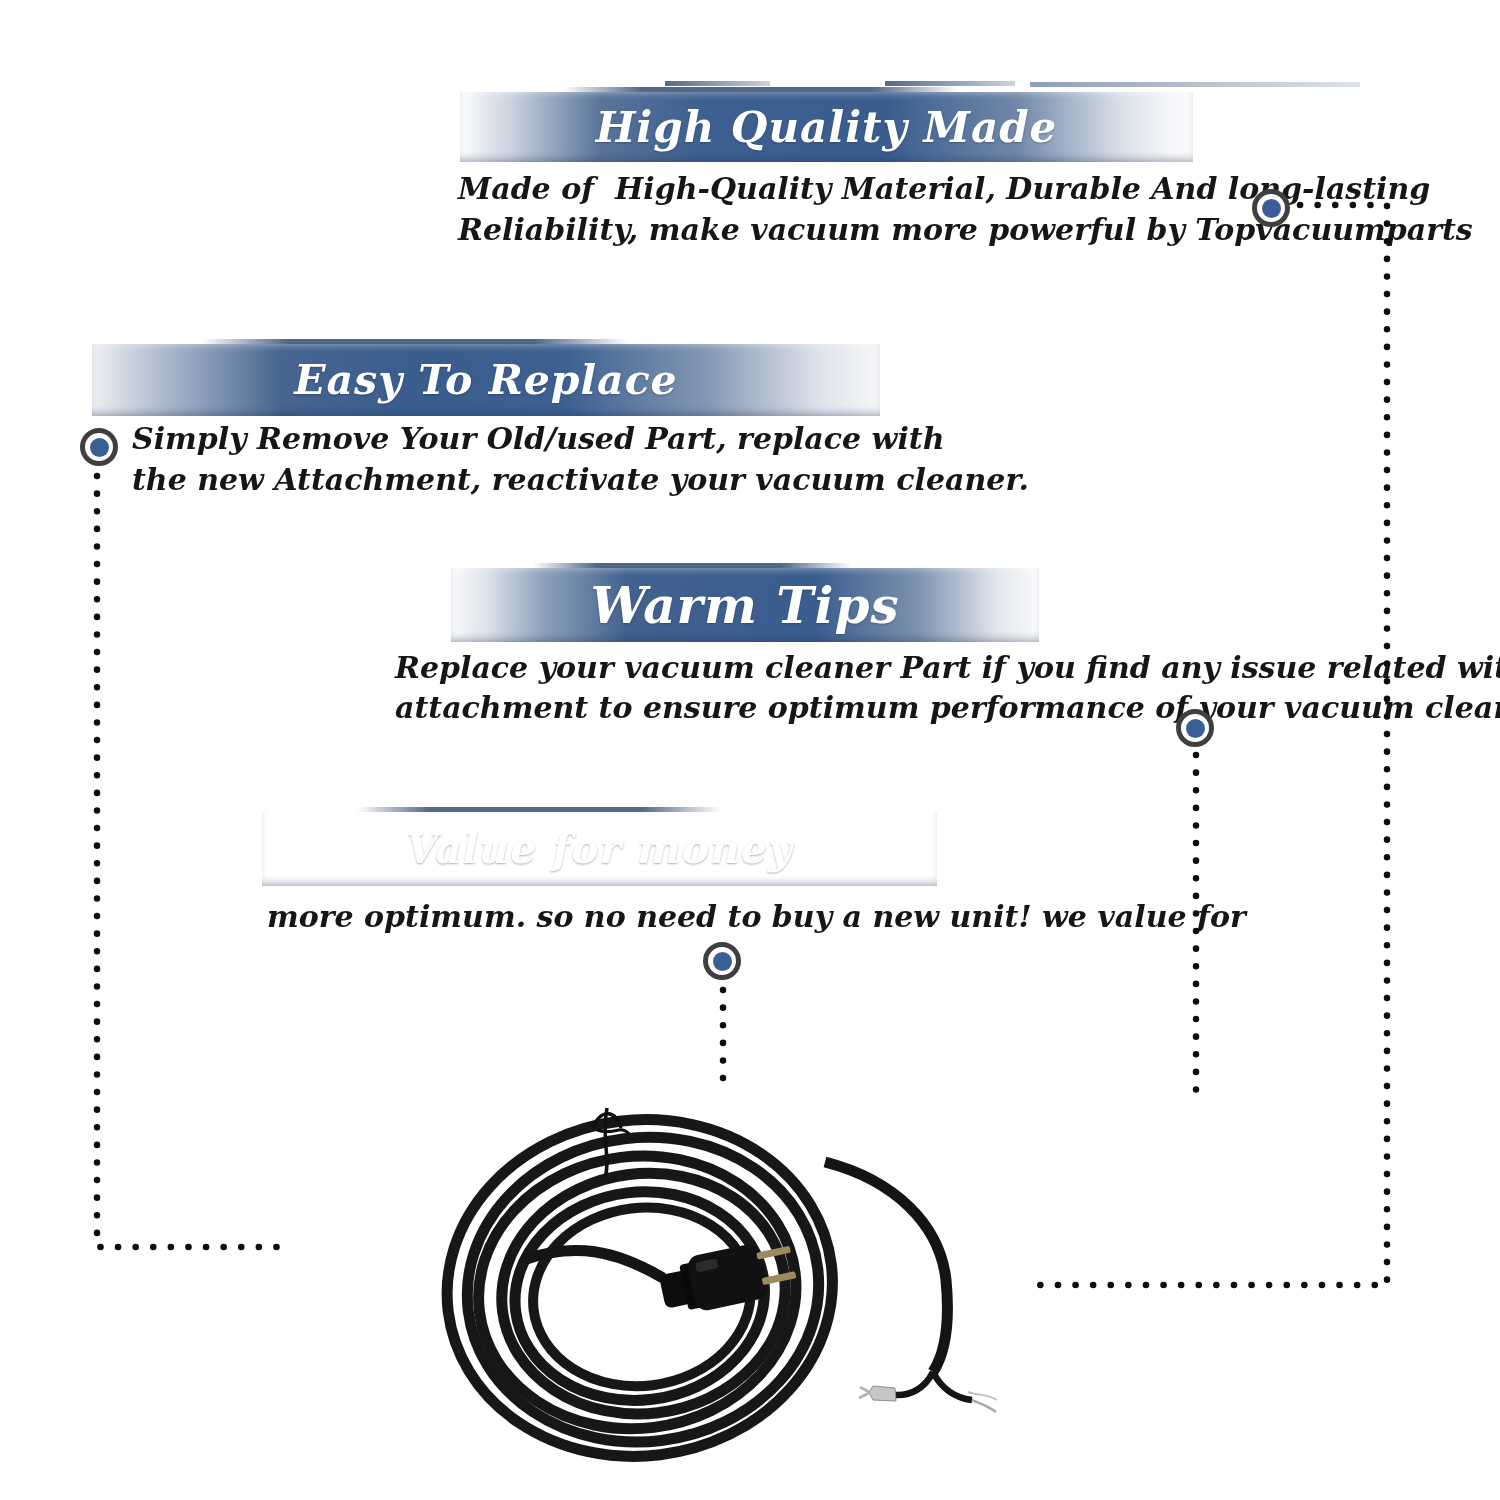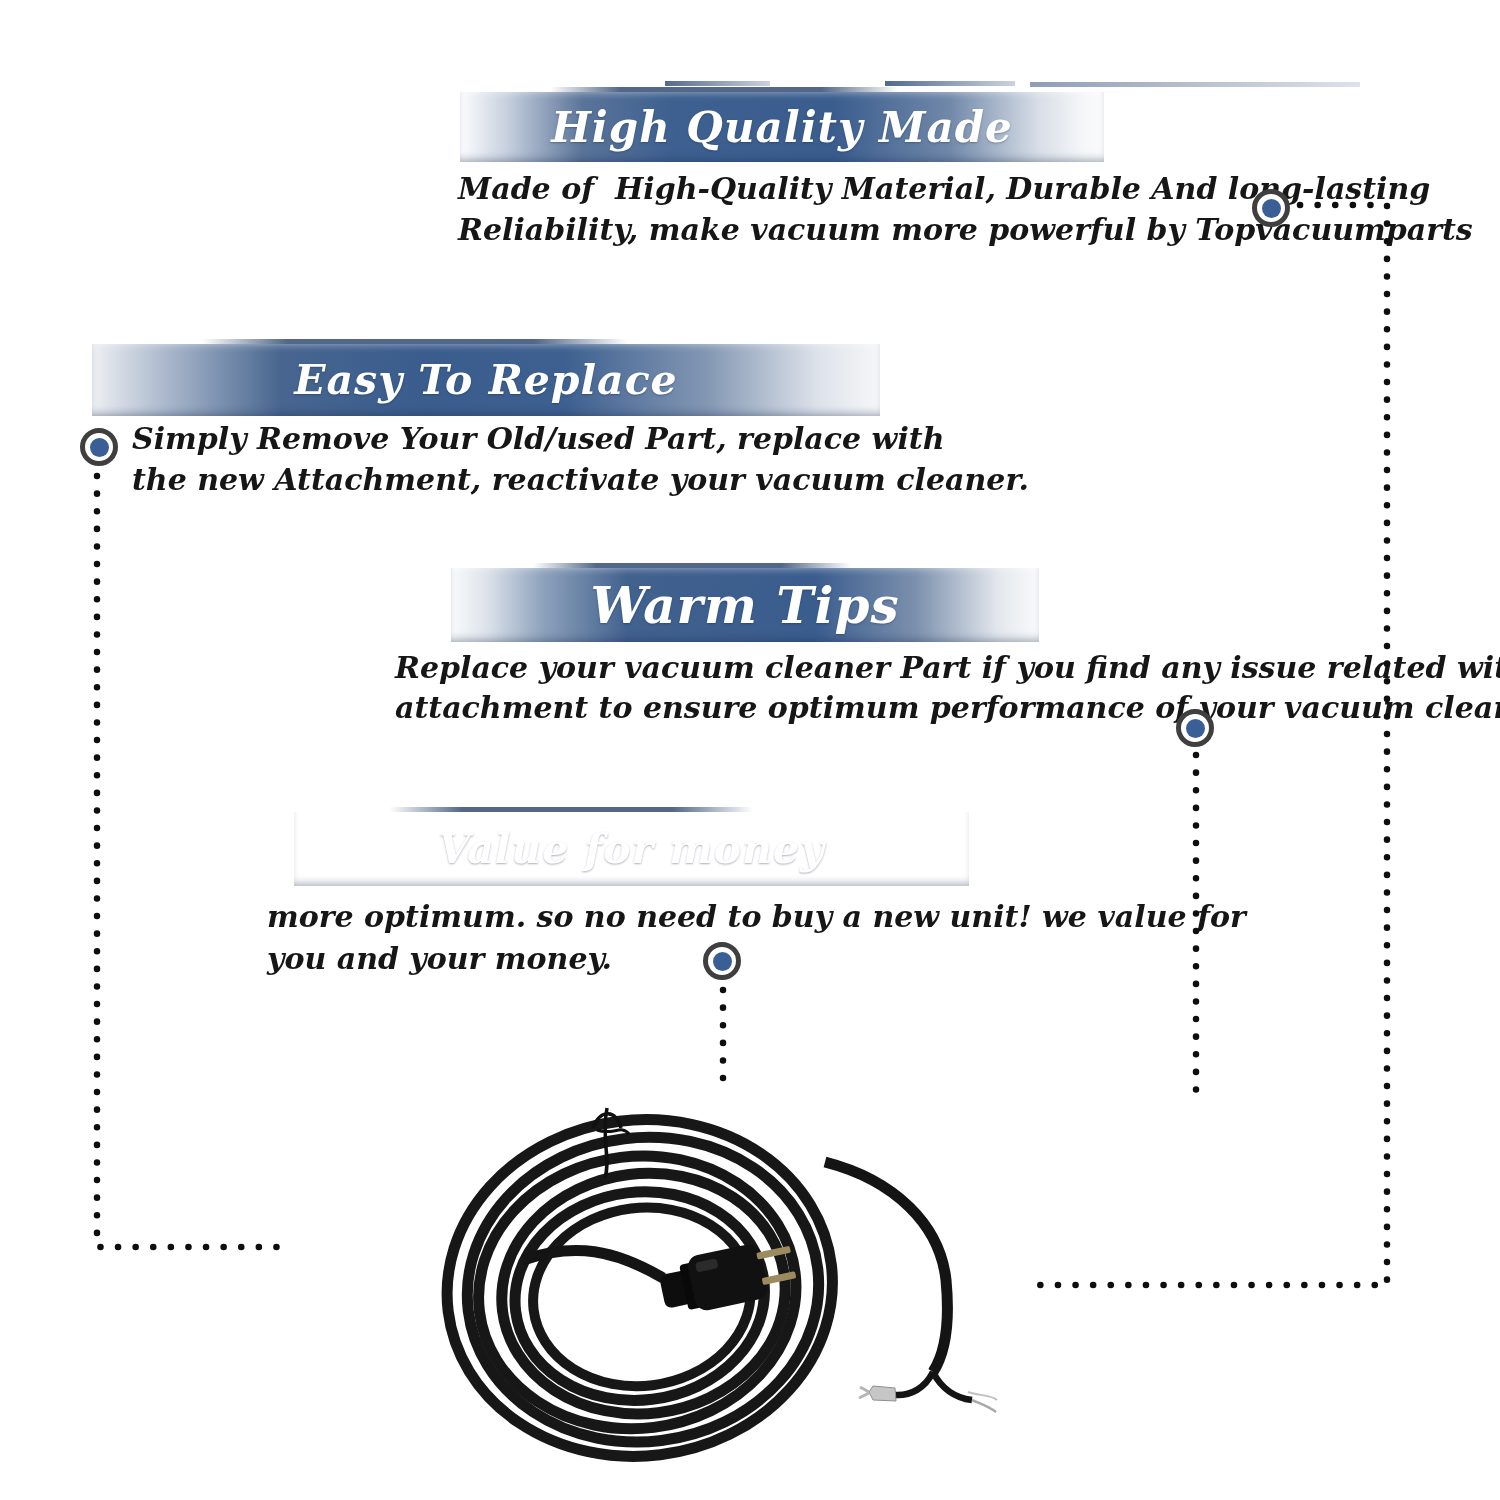--- a/index.html
+++ b/index.html
@@ -14,31 +14,31 @@
     box-shadow: inset 0 -6px 9px -4px rgba(25,45,80,.40), inset 0 5px 8px -5px rgba(255,255,255,.55);
   }
   .banner::before{
     content:"";position:absolute;top:-5px;height:5px;left:14%;right:32%;
     background:linear-gradient(90deg, rgba(40,66,106,0) 0%, rgba(40,66,106,.8) 20%, rgba(40,66,106,.8) 78%, rgba(40,66,106,0) 100%);
   }
   .banner .title{
     color:#ffffff;font-weight:700;font-style:italic;letter-spacing:1px;white-space:pre;
     text-shadow:0 1px 2px rgba(20,35,60,.35);
   }
-  .b1{left:460px;top:92px;width:644px;
+  .b1{left:460px;top:92px;width:733px;
       background:linear-gradient(90deg,#fdfdfe 0%,#c9d2e0 7%,#5a7499 19%,#3d6090 33%,#3a5d8e 58%,#7088a9 76%,#d9dfe8 90%,#f6f7f9 97%,#fbfbfc 100%);text-align:center;}
   .b1 .title{font-size:42px;}
   .b2{left:92px;top:344px;width:788px;height:72px;
       background:linear-gradient(90deg,#eef0f3 0%,#b4c0d2 8%,#47658f 24%,#3a5d8e 42%,#3d6090 60%,#8397b3 78%,#dde2ea 92%,#f7f7f8 100%);}
   .b2 .title{font-size:41px;}
   .b3{left:451px;top:568px;width:588px;height:74px;
       background:linear-gradient(90deg,#fafbfc 0%,#dde3eb 6%,#8ba0ba 16%,#41618e 30%,#3a5d8e 62%,#7b90ad 79%,#e3e7ed 93%,#fafafb 100%);}
   .b3 .title{font-size:50px;}
   .b4{left:262px;top:812px;width:675px;height:74px;
-      background:linear-gradient(90deg,#f3f4f6 0%,#b9c4d5 9%,#47658f 25%,#3a5d8e 45%,#3d6090 62%,#894aab3 0,#8397b3 79%,#dee3ea 93%,#f8f8f9 100%);margin-left:32px;}
+      background:linear-gradient(90deg,#f3f4f6 0%,#b9c4d5 9%,#47658f 25%,#3a5d8e 45%,#3d6090 62%,#894aab3 0,#8397b3 79%,#dee3ea 93%,#f8f8f9 100%);}
   .b4 .title{font-size:41px;}
   
   .ribbon-edge{position:absolute;height:5px;background:linear-gradient(90deg,rgba(52,79,121,.85),rgba(52,79,121,.25));}
   
   .desc{position:absolute;color:#161616;font-weight:700;font-style:italic;}
   .desc .line{display:block;white-space:pre;}
   .d1{left:458px;top:168px;width:780px;font-size:30px;line-height:41px;}
   .d2{left:132px;top:418px;width:720px;font-size:30px;line-height:41px;}
   .d3{left:395px;top:648px;width:930px;font-size:30px;line-height:40px;text-align:center;}
   .d4{left:267px;top:896px;width:760px;font-size:30px;line-height:42px;}
@@ -83,21 +83,20 @@
 <div class="desc d2">
   <span class="line">Simply Remove Your Old/used Part, replace with</span>
   <span class="line">the new Attachment, reactivate your vacuum cleaner.</span>
 </div>
 <div class="desc d3">
   <span class="line">Replace your vacuum cleaner Part if you find any issue related with</span>
   <span class="line">attachment to ensure optimum performance of your vacuum cleaner.</span>
 </div>
 <div class="desc d4">
   <span class="line">more optimum. so no need to buy a new unit! we value for</span>
-  <span class="line">you and your money.</span>
 </div>
 
 <div class="marker m1"></div>
 <div class="marker m2"></div>
 <div class="marker m3"></div>
 <div class="marker m4"></div>
 
 <svg class="overlay" width="1500" height="1500" viewBox="0 0 1500 1500">
   <path class="dots" d="M 1300 205 L 1387 205 L 1387 1285 L 1036 1285"></path>
   <path class="dots" d="M 97 476 L 97 1247 L 294 1247"></path>

